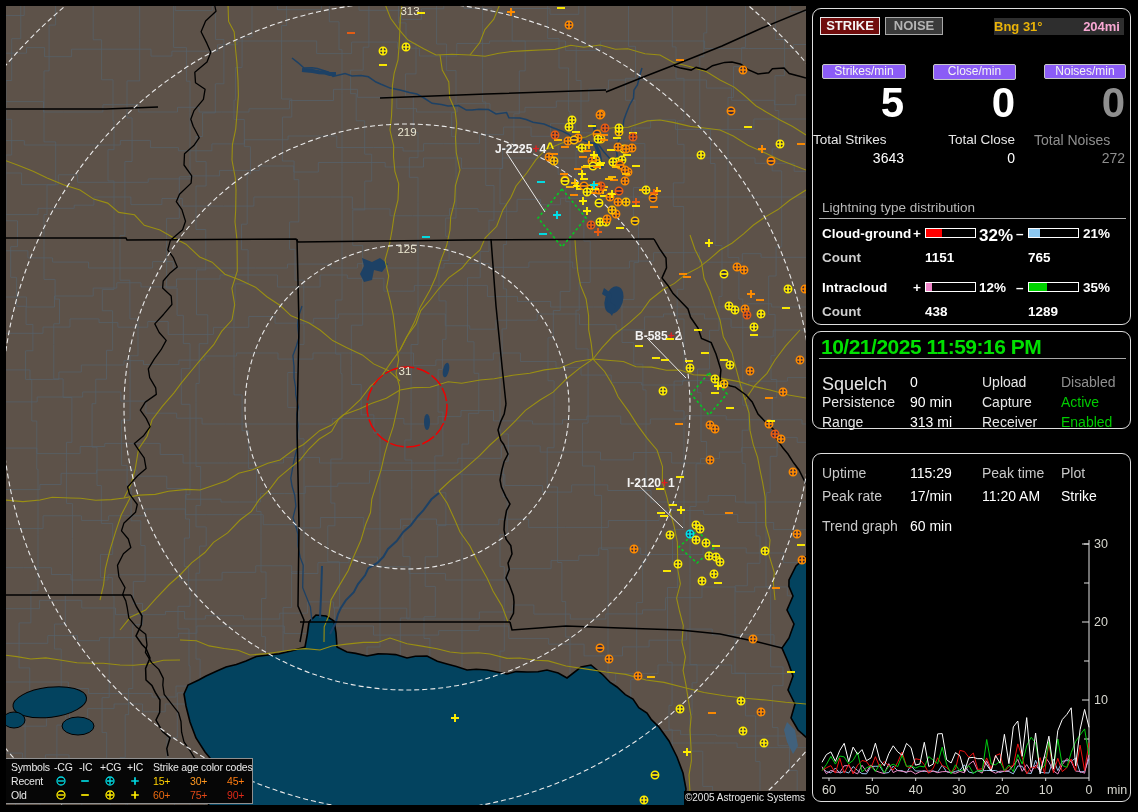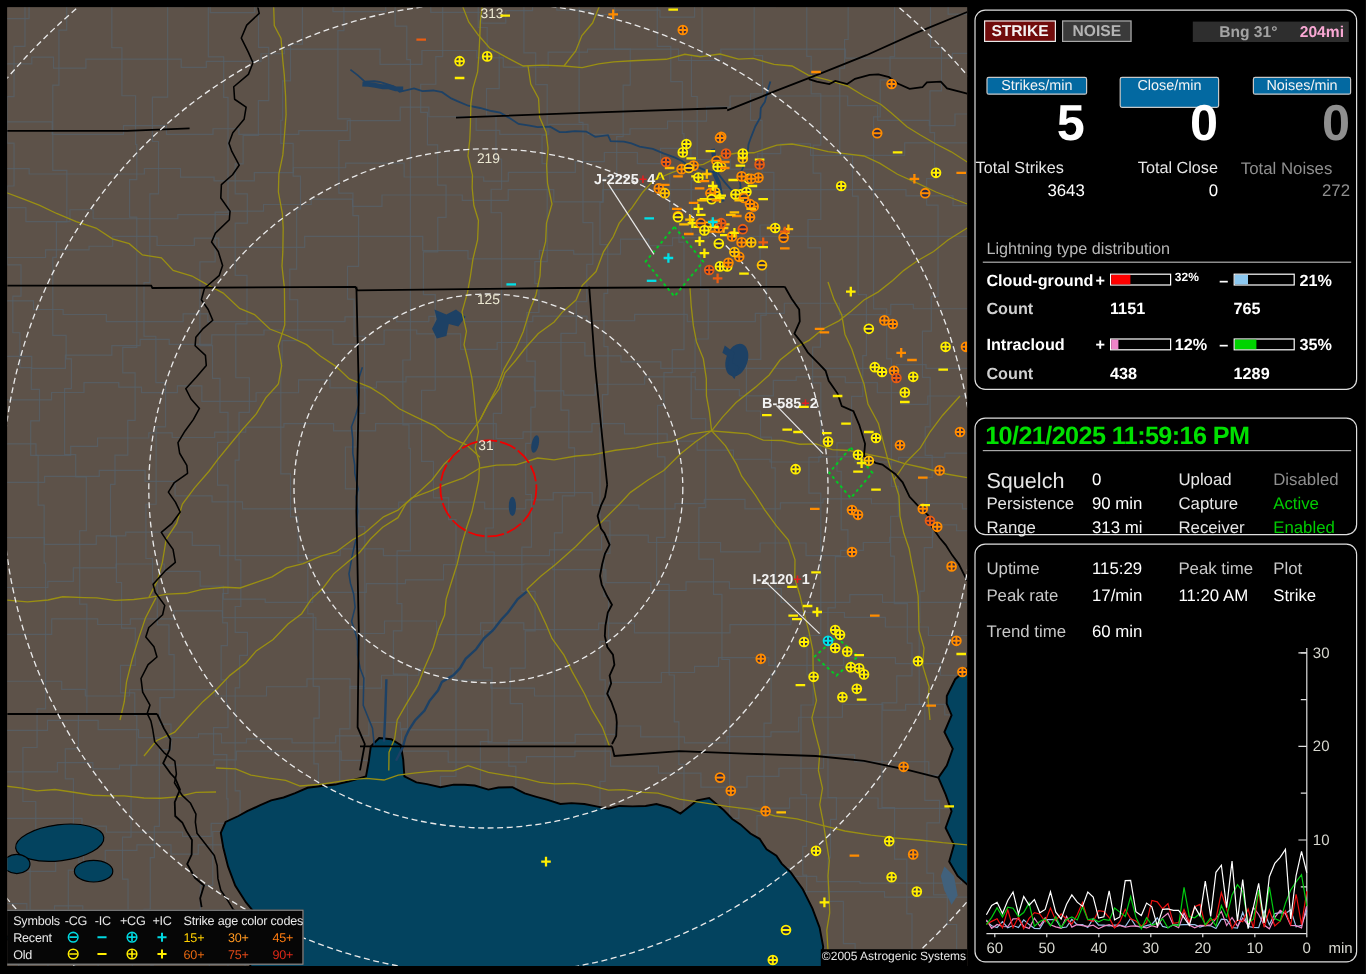--- a/index.html
+++ b/index.html
@@ -3,21 +3,21 @@
 <style>
 *{margin:0;padding:0;box-sizing:border-box}
 html,body{width:1138px;height:812px;background:#000;overflow:hidden;font-family:"Liberation Sans",sans-serif}
 #map{position:absolute;left:6px;top:6px;width:800px;height:799px;overflow:hidden;background:#5d5249}
 .rl{font-family:"Liberation Sans",sans-serif;font-size:11.5px;fill:#ece8d2}
 .sl{font-family:"Liberation Sans",sans-serif;font-size:12px;font-weight:bold;fill:#f2f2f2}
 .panel{position:absolute;background:#000;border:1px solid #dedede;border-radius:9px}
 .abs{position:absolute}
 .lab{color:#e6e6e6;font-size:13.5px}
 .val{color:#fff;font-size:13.5px}
-.btn3d{position:absolute;background:#0369a1;border:1px solid #c8c8c8;color:#f4f4f4;font-size:12px;text-align:center;line-height:13px;border-radius:2px}
+.btn3d{position:absolute;background:#8b5cf6;border:1px solid #c8c8c8;color:#f4f4f4;font-size:12px;text-align:center;line-height:13px;border-radius:2px}
 </style></head>
 <body>
 <div id="map">
     <svg width="800" height="799" viewBox="0 0 800 799" style="position:absolute;left:0;top:0">
 <defs>
 <g id="cgp" stroke="currentColor">
  <circle r="3.7" stroke-width="1.5" fill="#262044" fill-opacity="0.85"></circle>
           <path d="M-3.5,0H3.5M0,-3.5V3.5" stroke-width="1.7" fill="none"></path>
         </g>
 <g id="cgm" stroke="currentColor">
@@ -412,41 +412,41 @@
             <path d="M-3.8,0H3.8" stroke-width="1.7"></path>
           </g>
 </defs>
 </svg>
     </div>
 </div>
 
 <div class="panel" style="left:812px;top:8px;width:319px;height:317px">
  <div class="abs" style="left:7px;top:8px;width:60px;height:18px;background:#700c0c;border:1px solid #e8e8e8;color:#f4f4f4;font-weight:bold;font-size:13px;text-align:center;line-height:16px">STRIKE</div>
  <div class="abs" style="left:72px;top:8px;width:58px;height:18px;background:#3a3a3a;border:1px solid #a8a8a8;color:#b4b4b4;font-weight:bold;font-size:13px;text-align:center;line-height:16px">NOISE</div>
- <div class="abs" style="left:181px;top:9px;width:130px;height:17px;background:#2e2e2e;font-weight:bold;font-size:13px;line-height:17px"><span style="color:#a3a3a3;padding-left:22px">Bng 31°</span><span style="color:#f9a8d4;float:right;padding-right:4px">204mi</span></div>
+ <div class="abs" style="left:181px;top:9px;width:130px;height:17px;background:#2e2e2e;font-weight:bold;font-size:13px;line-height:17px"><span style="color:#eab308;padding-left:0">Bng 31°</span><span style="color:#f9a8d4;float:right;padding-right:4px">204mi</span></div>
  <div class="btn3d" style="left:9px;top:55px;width:84px;height:15px">Strikes/min</div>
- <div class="btn3d" style="left:120px;top:55px;width:83px;height:26px">Close/min</div>
+ <div class="btn3d" style="left:120px;top:55px;width:83px;height:16px">Close/min</div>
  <div class="btn3d" style="left:231px;top:55px;width:82px;height:15px">Noises/min</div>
  <div class="abs" style="left:9px;top:70px;width:82px;font-size:42px;font-weight:bold;color:#fff;text-align:right">5</div>
  <div class="abs" style="left:120px;top:70px;width:82px;font-size:42px;font-weight:bold;color:#fff;text-align:right">0</div>
  <div class="abs" style="left:231px;top:70px;width:81px;font-size:42px;font-weight:bold;color:#8f8f8f;text-align:right">0</div>
  <div class="abs lab" style="left:0px;top:123px;width:91px;">Total Strikes</div>
  <div class="abs lab" style="left:120px;top:123px;width:82px;text-align:right">Total Close</div>
  <div class="abs" style="left:221px;top:123px;width:91px;text-align:left;color:#8f8f8f;font-size:14px">Total Noises</div>
  <div class="abs val" style="left:9px;top:141px;width:82px;text-align:right;font-size:14px">3643</div>
  <div class="abs val" style="left:120px;top:141px;width:82px;text-align:right;font-size:14px">0</div>
  <div class="abs" style="left:231px;top:141px;width:81px;text-align:right;color:#8f8f8f;font-size:14px">272</div>
  <div class="abs" style="left:9px;top:191px;color:#b8b8b8;font-size:13.5px">Lightning type distribution</div>
  <div class="abs" style="left:6px;top:209px;width:307px;height:1px;background:#b0b0b0"></div>
  <div class="abs" style="left:9px;top:217px;color:#fff;font-weight:bold;font-size:13.5px">Cloud-ground</div>
  <div class="abs" style="left:100px;top:217px;color:#fff;font-weight:bold;font-size:13.5px">+</div>
  <div class="abs" style="left:112px;top:219px;width:51px;height:10px;border:1px solid #fff;background:#000">
       <div style="width:16px;height:8px;background:#f00"></div>
     </div>
- <div class="abs" style="left:166px;top:217px;color:#fff;font-weight:bold;font-size:10px">32%</div>
+ <div class="abs" style="left:166px;top:217px;color:#fff;font-weight:bold;font-size:17px">32%</div>
  <div class="abs" style="left:203px;top:217px;color:#fff;font-weight:bold;font-size:13.5px">–</div>
  <div class="abs" style="left:215px;top:219px;width:51px;height:10px;border:1px solid #fff;background:#000">
       <div style="width:11px;height:8px;background:#8cc8f0"></div>
     </div>
  <div class="abs" style="left:270px;top:217px;color:#fff;font-weight:bold;font-size:13.5px">21%</div>
  <div class="abs" style="left:9px;top:241px;color:#cfcfcf;font-weight:bold;font-size:13.5px">Count</div>
  <div class="abs" style="left:112px;top:241px;color:#fff;font-weight:bold;font-size:13.5px">1151</div>
  <div class="abs" style="left:215px;top:241px;color:#fff;font-weight:bold;font-size:13.5px">765</div>
  <div class="abs" style="left:9px;top:271px;color:#fff;font-weight:bold;font-size:13.5px">Intracloud</div>
  <div class="abs" style="left:100px;top:271px;color:#fff;font-weight:bold;font-size:13.5px">+</div>
@@ -457,21 +457,21 @@
  <div class="abs" style="left:203px;top:271px;color:#fff;font-weight:bold;font-size:13.5px">–</div>
  <div class="abs" style="left:215px;top:273px;width:51px;height:10px;border:1px solid #fff;background:#000">
       <div style="width:18px;height:8px;background:#00d400"></div>
     </div>
  <div class="abs" style="left:270px;top:271px;color:#fff;font-weight:bold;font-size:13.5px">35%</div>
  <div class="abs" style="left:9px;top:295px;color:#cfcfcf;font-weight:bold;font-size:13.5px">Count</div>
  <div class="abs" style="left:112px;top:295px;color:#fff;font-weight:bold;font-size:13.5px">438</div>
  <div class="abs" style="left:215px;top:295px;color:#fff;font-weight:bold;font-size:13.5px">1289</div>
 </div>
 
-<div class="panel" style="left:812px;top:348px;width:319px;height:98px">
+<div class="panel" style="left:812px;top:331px;width:319px;height:98px">
  <div class="abs" style="left:8px;top:3px;color:#00e000;font-weight:bold;font-size:21px;letter-spacing:-0.5px">10/21/2025 11:59:16 PM</div>
  <div class="abs" style="left:6px;top:26px;width:307px;height:1px;background:#a8a8a8"></div>
  <div class="abs lab" style="left:9px;top:42px;font-size:18px">Squelch</div>
  <div class="abs val" style="left:97px;top:42px;font-size:14px">0</div>
  <div class="abs lab" style="left:169px;top:42px;font-size:14px">Upload</div>
  <div class="abs" style="left:248px;top:42px;font-size:14px;color:#8f8f8f">Disabled</div>
  <div class="abs lab" style="left:9px;top:62px;font-size:14px">Persistence</div>
  <div class="abs val" style="left:97px;top:62px;font-size:14px">90 min</div>
  <div class="abs lab" style="left:169px;top:62px;font-size:14px">Capture</div>
  <div class="abs" style="left:248px;top:62px;font-size:14px;color:#00cc00">Active</div>
@@ -483,21 +483,21 @@
 
 <div class="panel" style="left:812px;top:453px;width:319px;height:349px">
  <div class="abs" style="left:9px;top:11px;font-size:14px;color:#c8c8c8">Uptime</div>
  <div class="abs val" style="left:97px;top:11px;font-size:14px">115:29</div>
  <div class="abs" style="left:169px;top:11px;font-size:14px;color:#c8c8c8">Peak time</div>
  <div class="abs" style="left:248px;top:11px;font-size:14px;color:#c8c8c8">Plot</div>
  <div class="abs" style="left:9px;top:34px;font-size:14px;color:#c8c8c8">Peak rate</div>
  <div class="abs val" style="left:97px;top:34px;font-size:14px">17/min</div>
  <div class="abs val" style="left:169px;top:34px;font-size:14px">11:20 AM</div>
  <div class="abs val" style="left:248px;top:34px;font-size:14px">Strike</div>
- <div class="abs" style="left:9px;top:64px;font-size:14px;color:#c8c8c8">Trend time</div>
+ <div class="abs" style="left:9px;top:64px;font-size:14px;color:#c8c8c8">Trend graph</div>
  <div class="abs val" style="left:97px;top:64px;font-size:14px">60 min</div>
  <svg width="319" height="349" viewBox="0 0 319 349" style="position:absolute;left:0;top:0">
 <style>.ax{font-family:"Liberation Sans",sans-serif;font-size:12.5px;fill:#d8d8d0}</style>
 <line x1="276" y1="86" x2="276" y2="324" stroke="#e0e0e0" stroke-width="1"></line>
 <line x1="9" y1="324" x2="276" y2="324" stroke="#e0e0e0" stroke-width="1"></line>
 <line x1="271" y1="90" x2="276" y2="90" stroke="#e0e0e0" stroke-width="1"></line>
 <line x1="271" y1="285.0" x2="276" y2="285.0" stroke="#e0e0e0" stroke-width="1"></line>
       <line x1="269" y1="246.0" x2="276" y2="246.0" stroke="#e0e0e0" stroke-width="1"></line>
       <text x="281" y="250.0" class="ax">10</text>
       <line x1="271" y1="207.0" x2="276" y2="207.0" stroke="#e0e0e0" stroke-width="1"></line>

